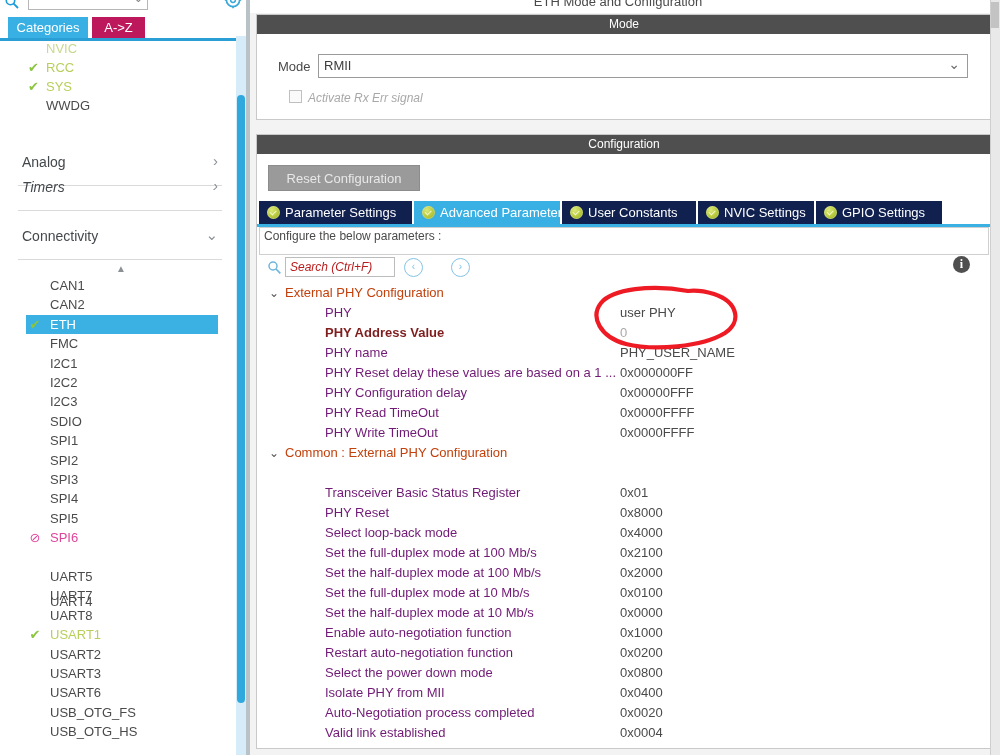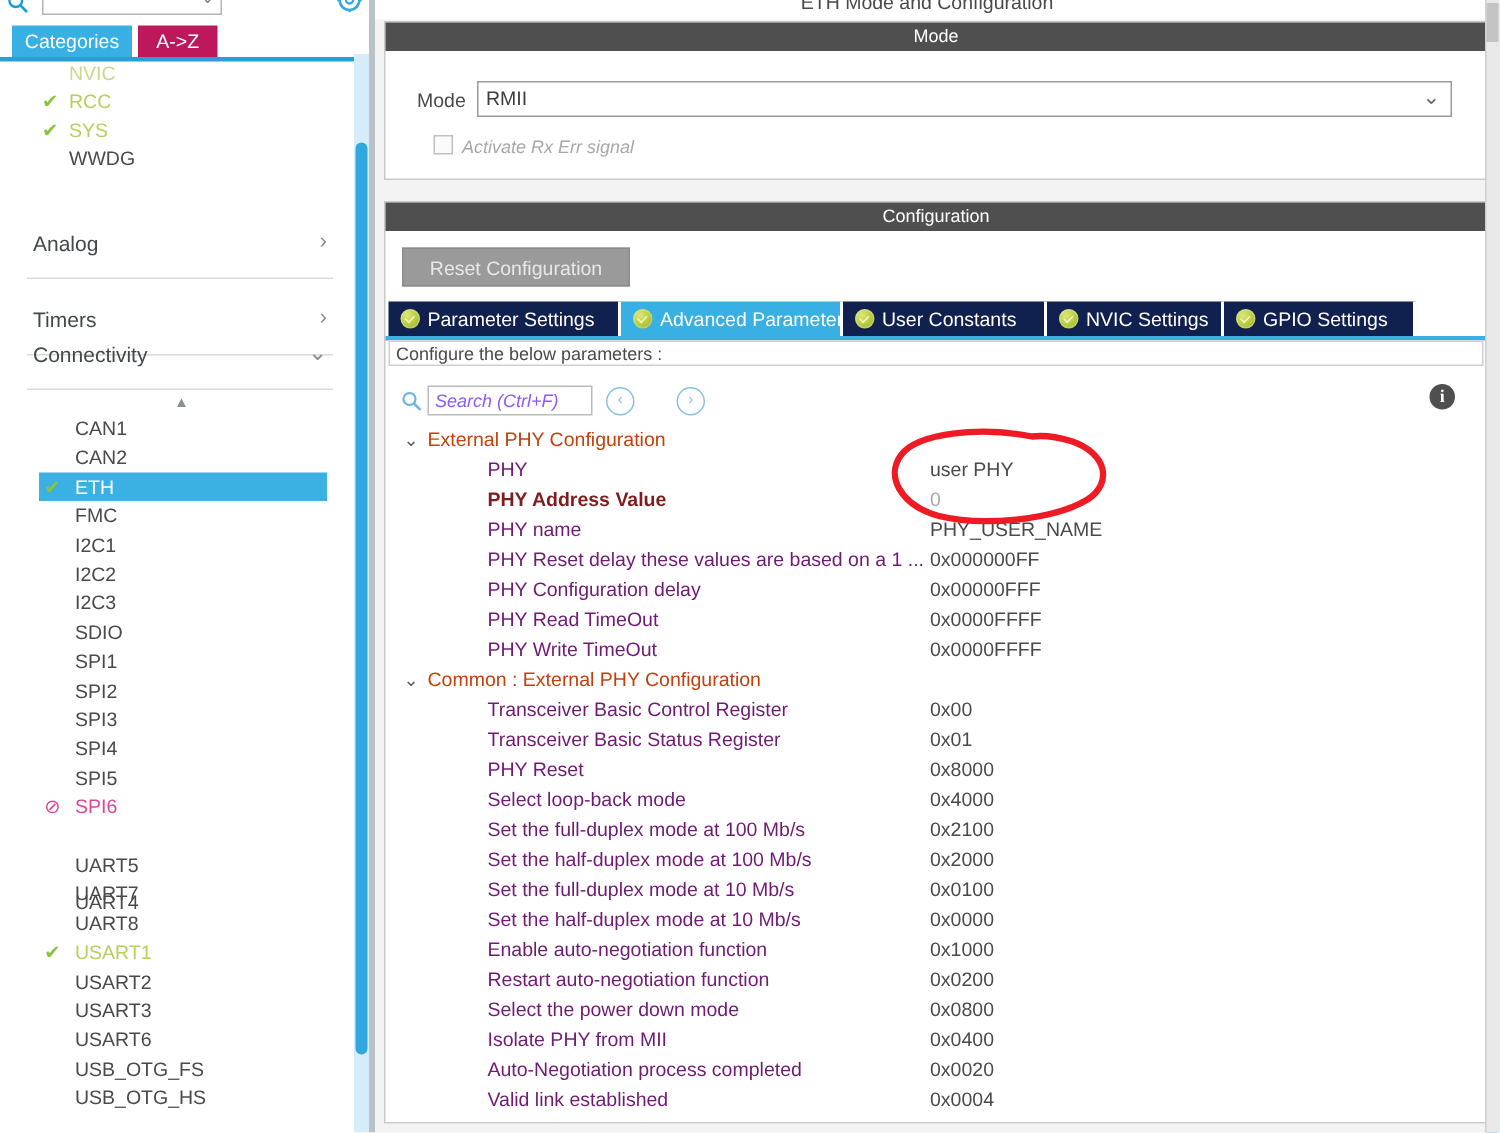--- a/index.html
+++ b/index.html
@@ -63,21 +63,21 @@
     position:absolute;left:18px;width:204px;height:40px;
     border-bottom:1px solid #dadada;box-sizing:border-box;
   }
   .accordion span.lbl{
     position:absolute;left:4px;top:8px;font-size:14px;color:#43484c;
   }
   .accordion span.chev{
     position:absolute;right:4px;top:6px;font-size:15px;color:#8b9095;
   }
   #acc-analog{top:146px;}
-  #acc-timers{top:197px;}
+  #acc-timers{top:171px;font-style:italic;}
   #acc-conn{top:220px;}
 
   #scroll-up-arrow{
     position:absolute;left:113px;top:263px;width:16px;height:12px;
     color:#8b9095;font-size:10px;text-align:center;line-height:12px;
   }
 
   #periph-list{
     position:absolute;left:0;top:276px;width:236px;height:470px;overflow:hidden;
   }
@@ -172,32 +172,32 @@
     box-shadow:inset 0 0 0 1px rgba(255,255,255,.25);
   }
   .ctab .dot::after{
     content:"";position:absolute;left:3px;top:4px;width:5px;height:2.5px;
     border-left:1.6px solid #f2f7c8;border-bottom:1.6px solid #f2f7c8;
     transform:rotate(-45deg);
   }
   #tab-underline{position:absolute;left:0;top:89px;width:100%;height:3px;background:#3ab0e3;}
 
   #config-note{
-    position:absolute;left:2px;top:92px;width:730px;height:17px;
+    position:absolute;left:2px;top:92px;width:730px;height:28px;
     border:1px solid #cfcfcf;background:#ffffff;box-sizing:border-box;
     font-size:12px;color:#4a4a4a;line-height:16px;padding-left:4px;
   }
 
   #searchrow{position:absolute;left:0;top:120px;width:100%;height:26px;}
   #p-search-icon{position:absolute;left:10px;top:5px;width:15px;height:15px;color:#6fb6dc;}
   #p-search-box{
     position:absolute;left:28px;top:2px;width:110px;height:20px;
     border:1px solid #bcbcbc;background:#ffffff;box-sizing:border-box;
   }
-  #p-search-box .ph{position:absolute;left:4px;top:2px;font-size:12px;color:#8b5cf6;font-style:italic;}
+  #p-search-box .ph{position:absolute;left:4px;top:2px;font-size:12px;color:#b91c1c;font-style:italic;}
   .navbtn{
     position:absolute;top:3px;width:17px;height:17px;border:1.5px solid #84c3e4;
     border-radius:50%;color:#84c3e4;font-size:10px;line-height:15px;text-align:center;
   }
   #nav-prev{left:147px;}
   #nav-next{left:194px;}
   #info-icon{
     position:absolute;left:696px;top:1px;width:17px;height:17px;border-radius:50%;
     background:#4f4f4f;color:#ffffff;font-size:12px;line-height:17px;text-align:center;
     font-family:"Liberation Serif",serif;font-weight:bold;
@@ -417,24 +417,20 @@
           <span class="val">0x0000FFFF</span>
         </div>
         <div class="trow" style="top: 140px;">
           <span class="key">PHY Write TimeOut</span>
           <span class="val">0x0000FFFF</span>
         </div>
         <div class="trow" style="top: 160px;">
           <span class="tw">⌄</span>
           <span class="grp">Common : External PHY Configuration</span>
         </div>
-        <div class="trow" style="top: 180px;">
-          <span class="key">Transceiver Basic Control Register</span>
-          <span class="val">0x00</span>
-        </div>
         <div class="trow" style="top: 200px;">
           <span class="key">Transceiver Basic Status Register</span>
           <span class="val">0x01</span>
         </div>
         <div class="trow" style="top: 220px;">
           <span class="key">PHY Reset</span>
           <span class="val">0x8000</span>
         </div>
         <div class="trow" style="top: 240px;">
           <span class="key">Select loop-back mode</span>

